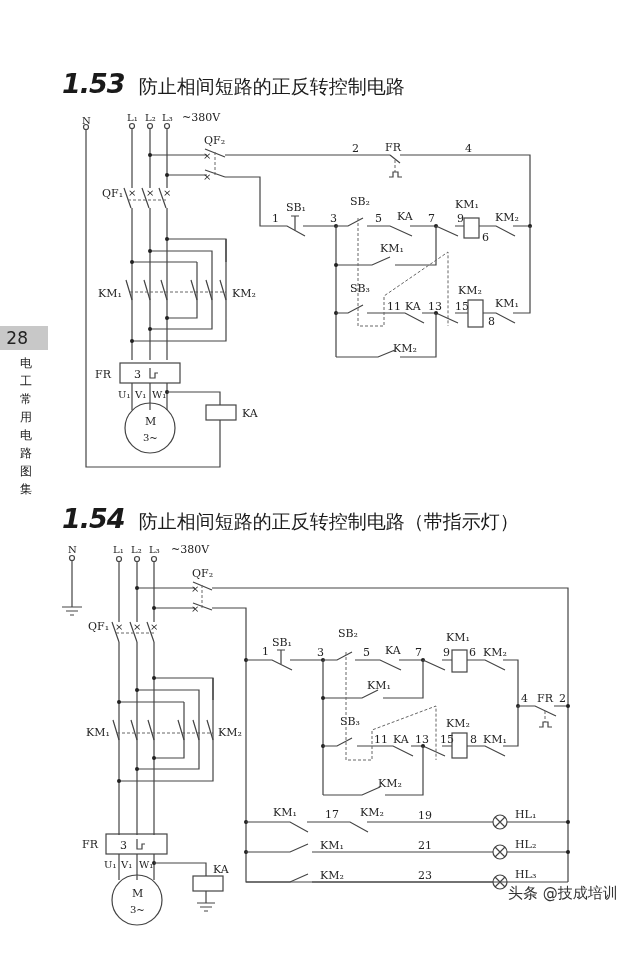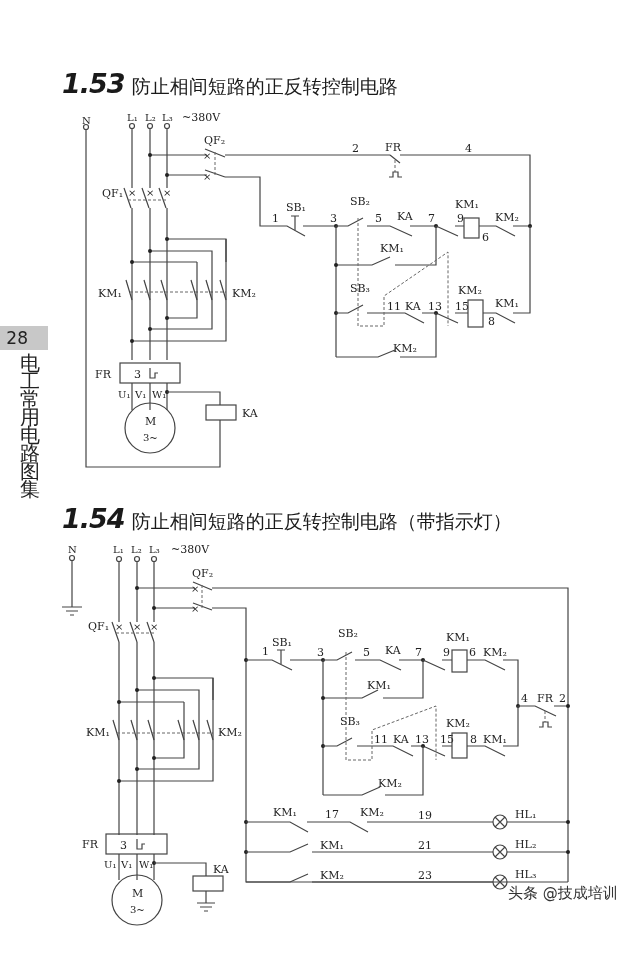--- a/index.html
+++ b/index.html
@@ -1,23 +1,23 @@
 <!DOCTYPE html>
 <html><head>
 <meta charset="utf-8">
 <style>
   html,body{margin:0;padding:0;background:#fff;}
   body{width:640px;height:967px;position:relative;overflow:hidden;font-family:"DejaVu Serif","Liberation Serif",serif;color:#222;}
   .title{position:absolute;left:62px;font-family:"DejaVu Sans","Liberation Sans",sans-serif;color:#1a1a1a;}
   .title .num{font-size:27px;font-weight:bold;letter-spacing:-1px;font-style:italic;}
-  .title .txt{font-size:19px;margin-left:7px;}
+  .title .txt{font-size:19px;margin-left:14px;}
   #t153{top:68px;}
   #t154{top:503px;}
   .page-tab{position:absolute;left:0;top:326px;width:48px;height:24px;background:#c8c8c8;font-family:"DejaVu Sans","Liberation Sans",sans-serif;font-size:17px;text-align:right;padding-right:20px;box-sizing:border-box;line-height:24px;color:#222;}
-  .side-title{position:absolute;left:20px;top:354px;width:18px;font-family:"DejaVu Sans","Liberation Sans",sans-serif;font-size:20px;line-height:18px;color:#222;word-break:break-all;}
+  .side-title{position:absolute;left:20px;top:354px;width:18px;font-family:"DejaVu Sans","Liberation Sans",sans-serif;font-size:12px;line-height:18px;color:#222;word-break:break-all;}
   svg{position:absolute;left:0;top:0;}
   svg text{font-family:"DejaVu Serif","Liberation Serif",serif;fill:#222;}
   .w{stroke:#444;stroke-width:1.2;fill:none;}
   .d{stroke:#666;stroke-width:1;fill:none;stroke-dasharray:3,2;}
   .dot{fill:#222;}
   .watermark{position:absolute;left:508px;top:884px;font-family:"DejaVu Sans","Liberation Sans",sans-serif;font-size:15px;color:#333;}
 </style>
 </head>
 <body>
 

